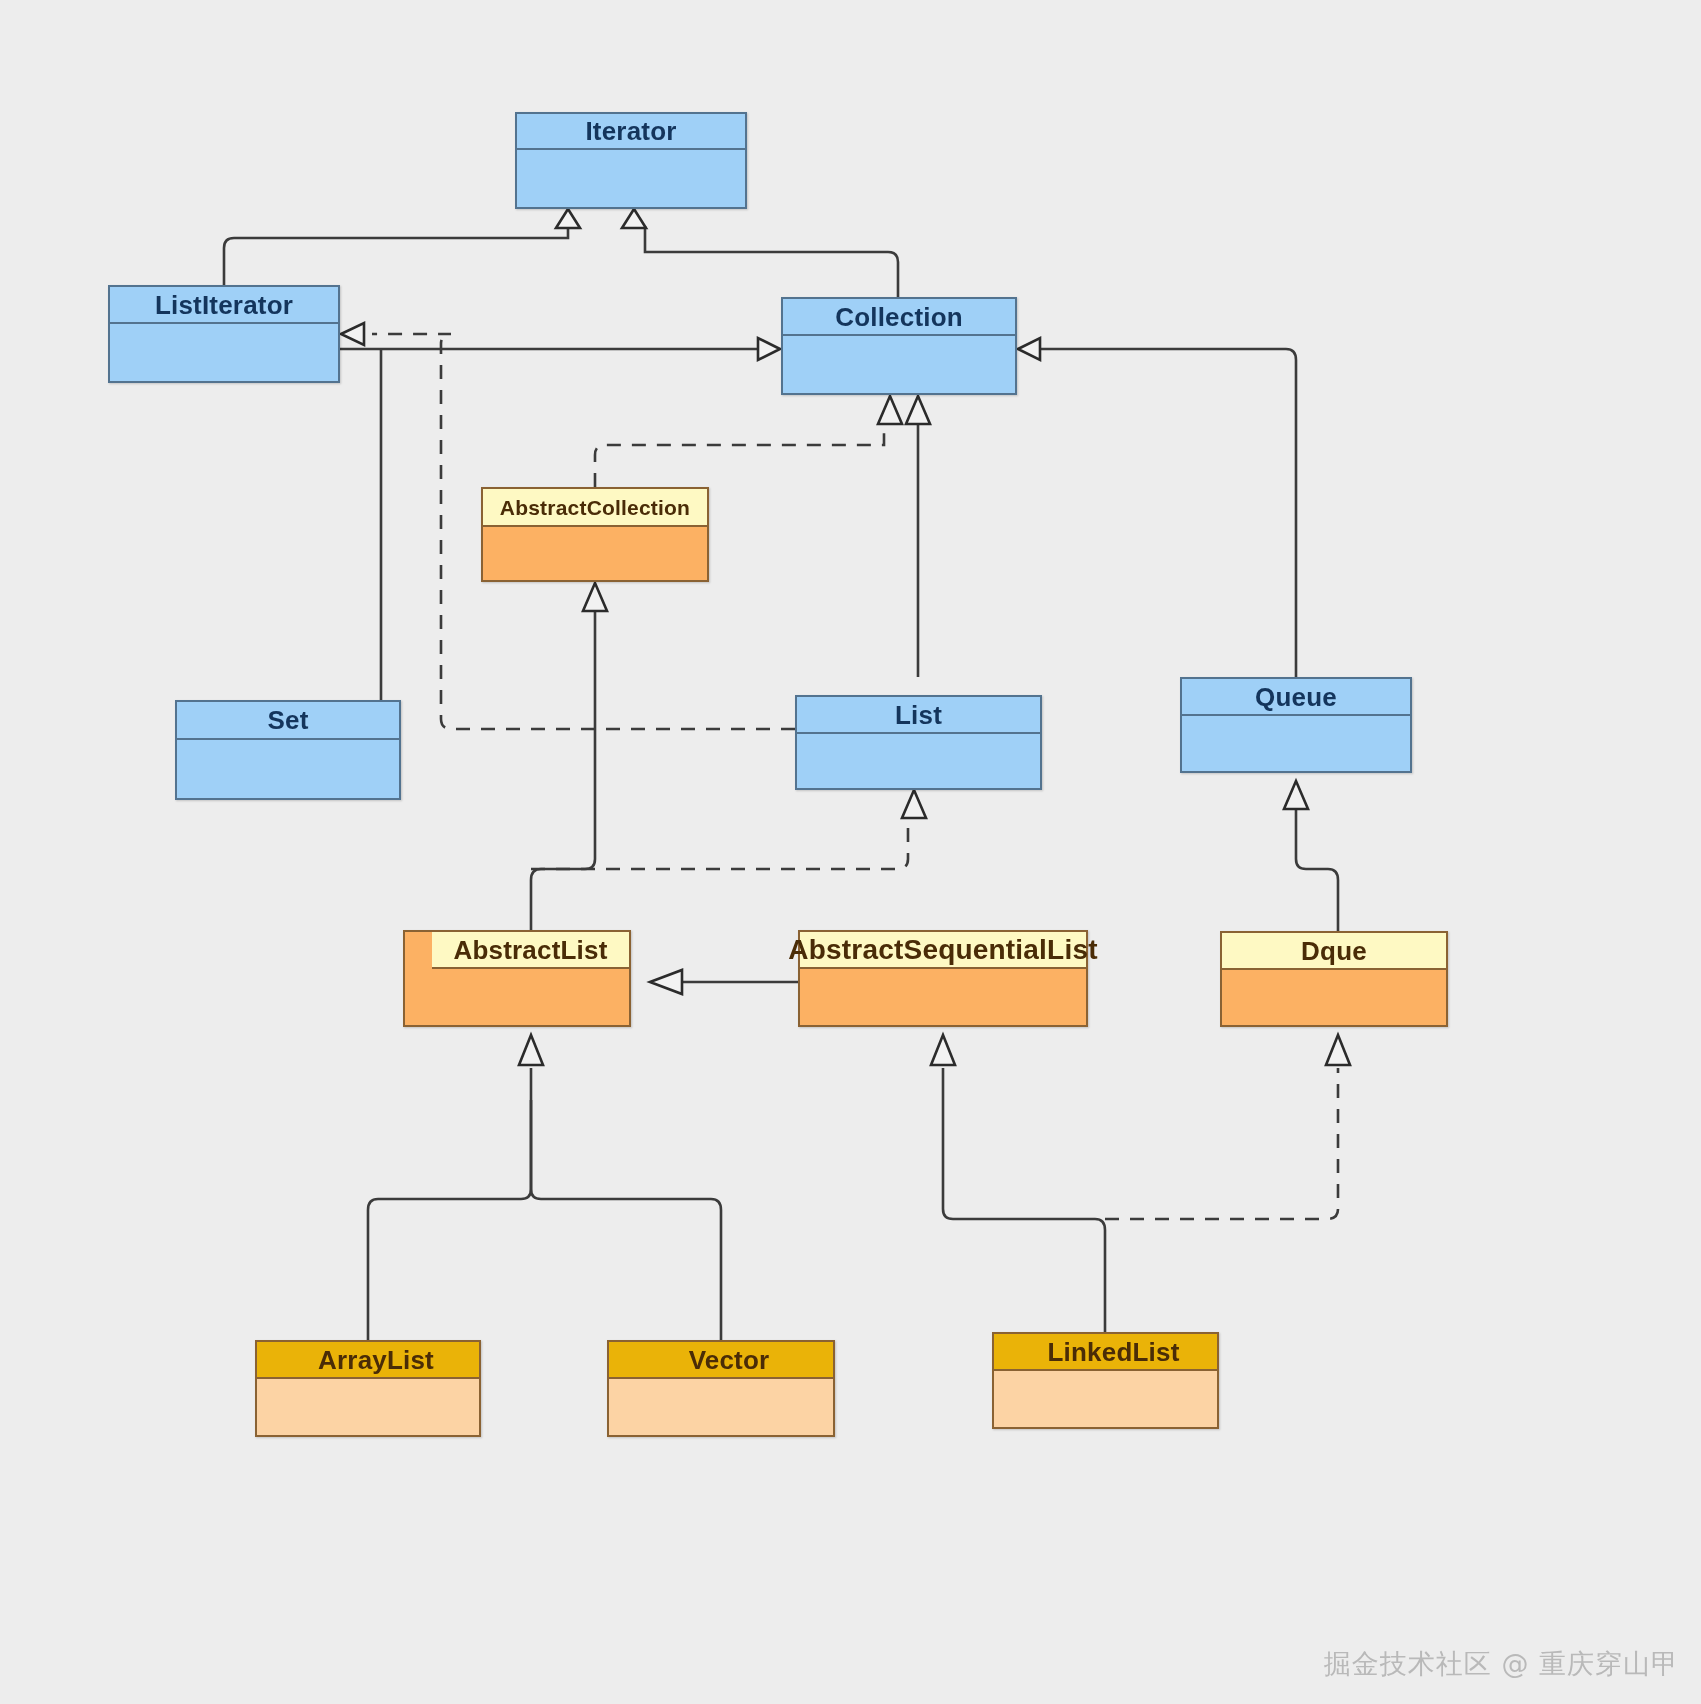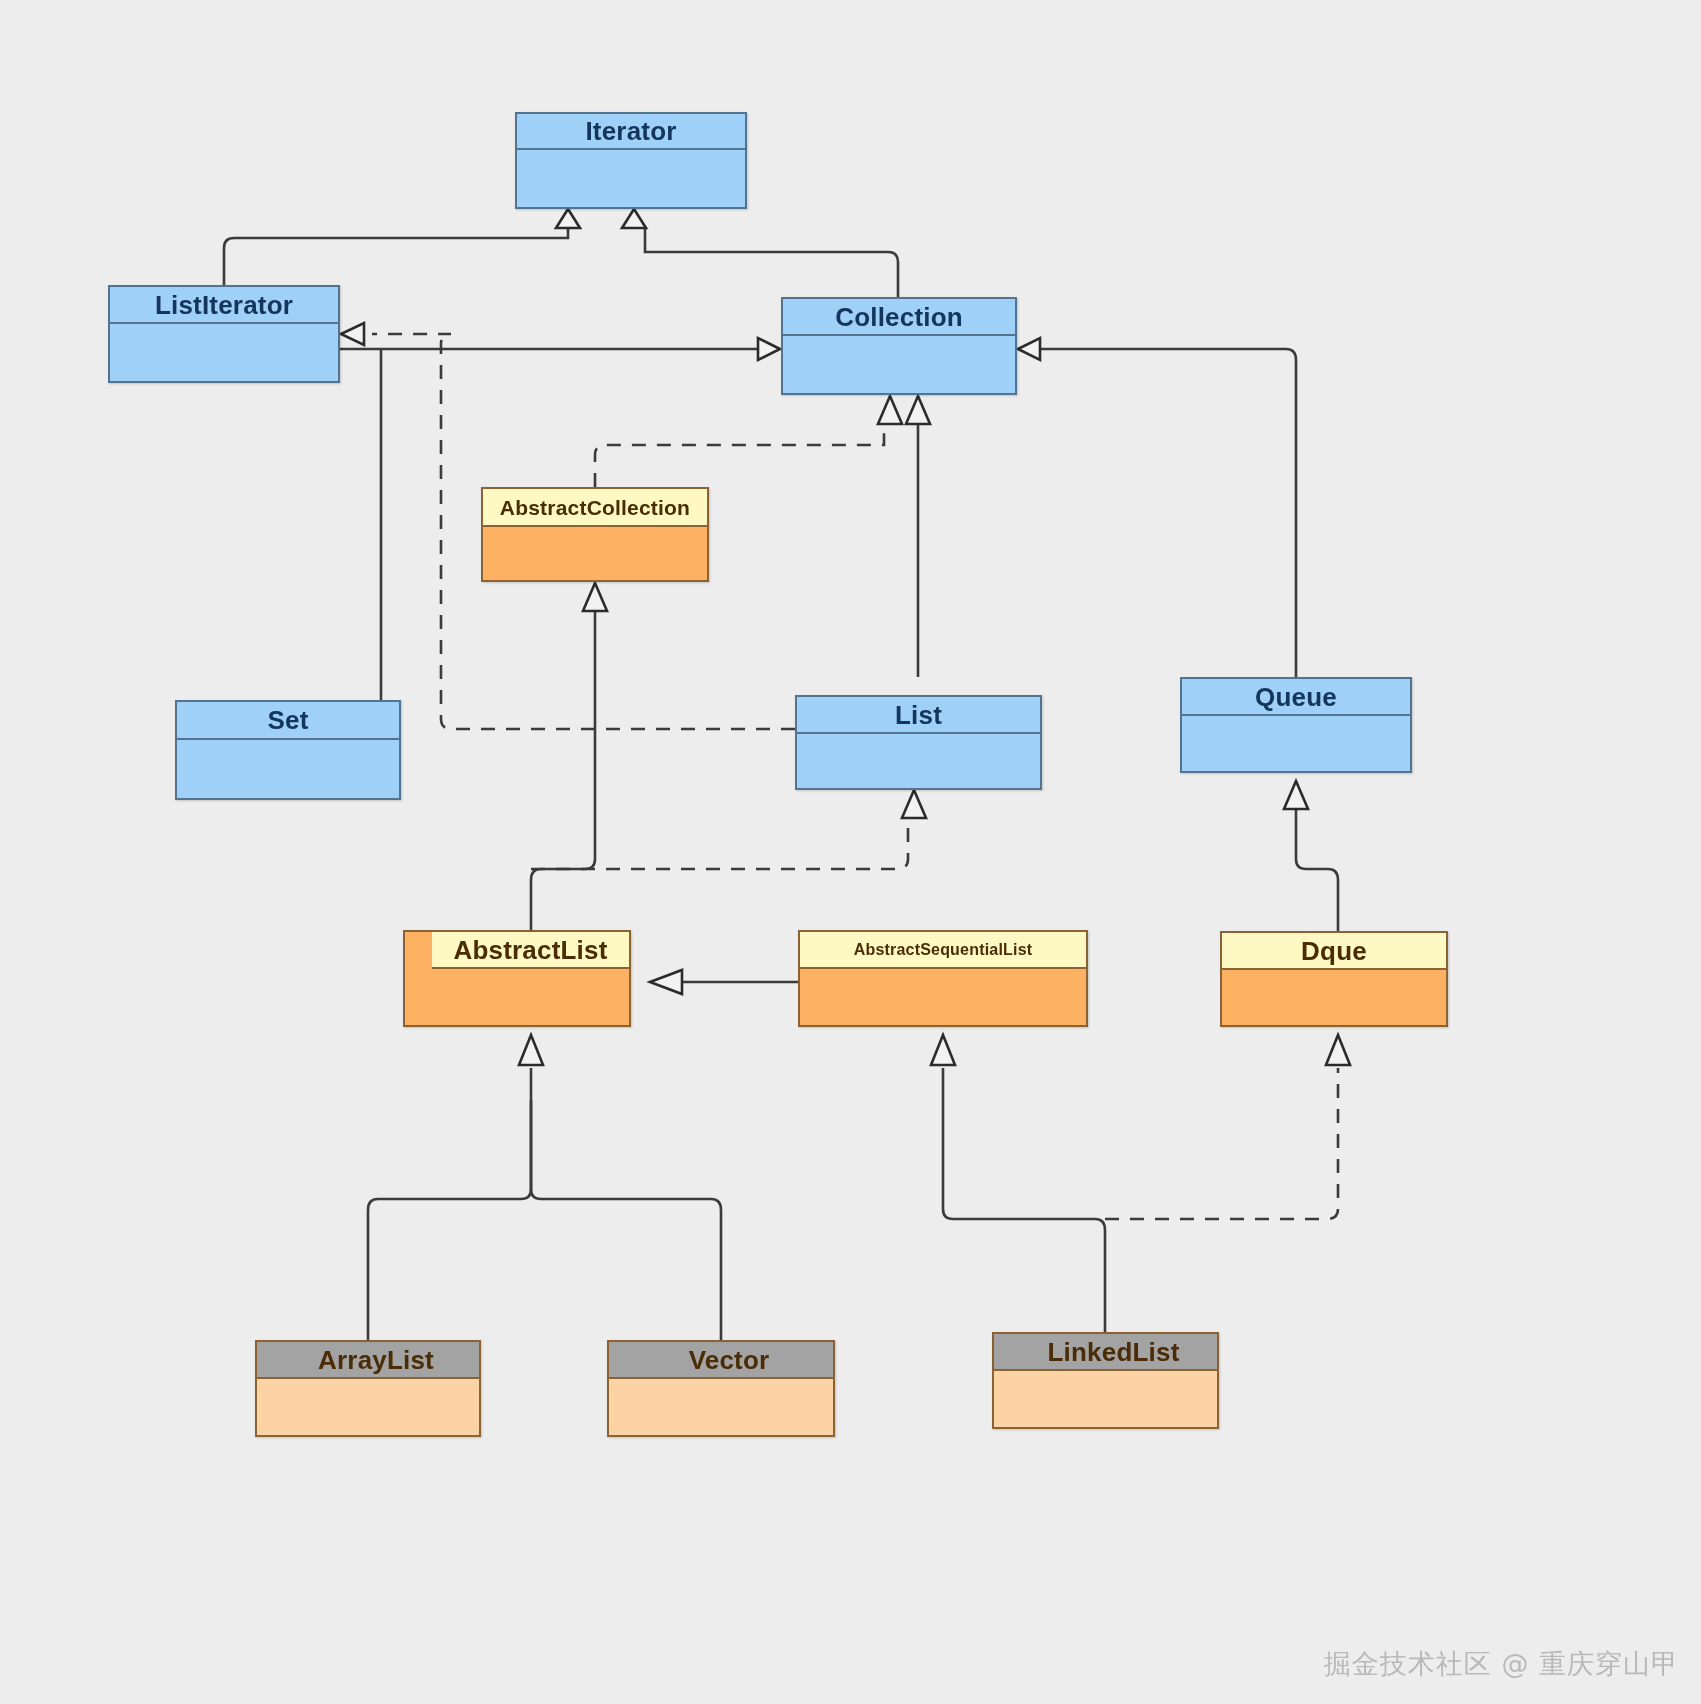--- a/index.html
+++ b/index.html
@@ -48,21 +48,21 @@
   .iface .title { background: #9fd0f7; color: #14355c; border-bottom-color: #53738f; }
   .iface .body { background: #9fd0f7; }
 
   
   .abs { background: #fcb163; border-color: #8a6233; }
   .abs .title { background: #fef9c3; color: #4a2c07; border-bottom-color: #8a6233; }
   .abs .body { background: #fcb163; }
 
   
   .concrete { background: #fcd3a4; border-color: #8a6233; }
-  .concrete .title { background: #a3a3a3; color: #4a2c07; border-bottom-color: #8a6233; padding-left: 16px; }
+  .concrete .title { background: #eab308; color: #4a2c07; border-bottom-color: #8a6233; padding-left: 16px; }
   .concrete .body { background: #fcd3a4; }
 
   
   #wires {
     position: absolute;
     left: 0; top: 0;
     width: 1701px;
     height: 1704px;
     pointer-events: none;
   }
@@ -184,21 +184,21 @@
     <div class="title" style="height:37px;">Queue</div>
     <div class="body"></div>
   </div>
 
   <div class="uml-box abs" style="left:403px; top:930px; width:228px; height:97px;padding-left:27px;">
     <div class="title" style="height:37px;">AbstractList</div>
     <div class="body"></div>
   </div>
 
   <div class="uml-box abs" style="left:798px; top:930px; width:290px; height:97px;">
-    <div class="title" style="height:37px; font-size:16px;">AbstractSequentialList</div>
+    <div class="title" style="height:37px; font-size:28px;">AbstractSequentialList</div>
     <div class="body"></div>
   </div>
 
   <div class="uml-box abs" style="left:1220px; top:931px; width:228px; height:96px;">
     <div class="title" style="height:37px;">Dque</div>
     <div class="body"></div>
   </div>
 
   <div class="uml-box concrete" style="left:255px; top:1340px; width:226px; height:97px;">
     <div class="title" style="height:37px;">ArrayList</div>

